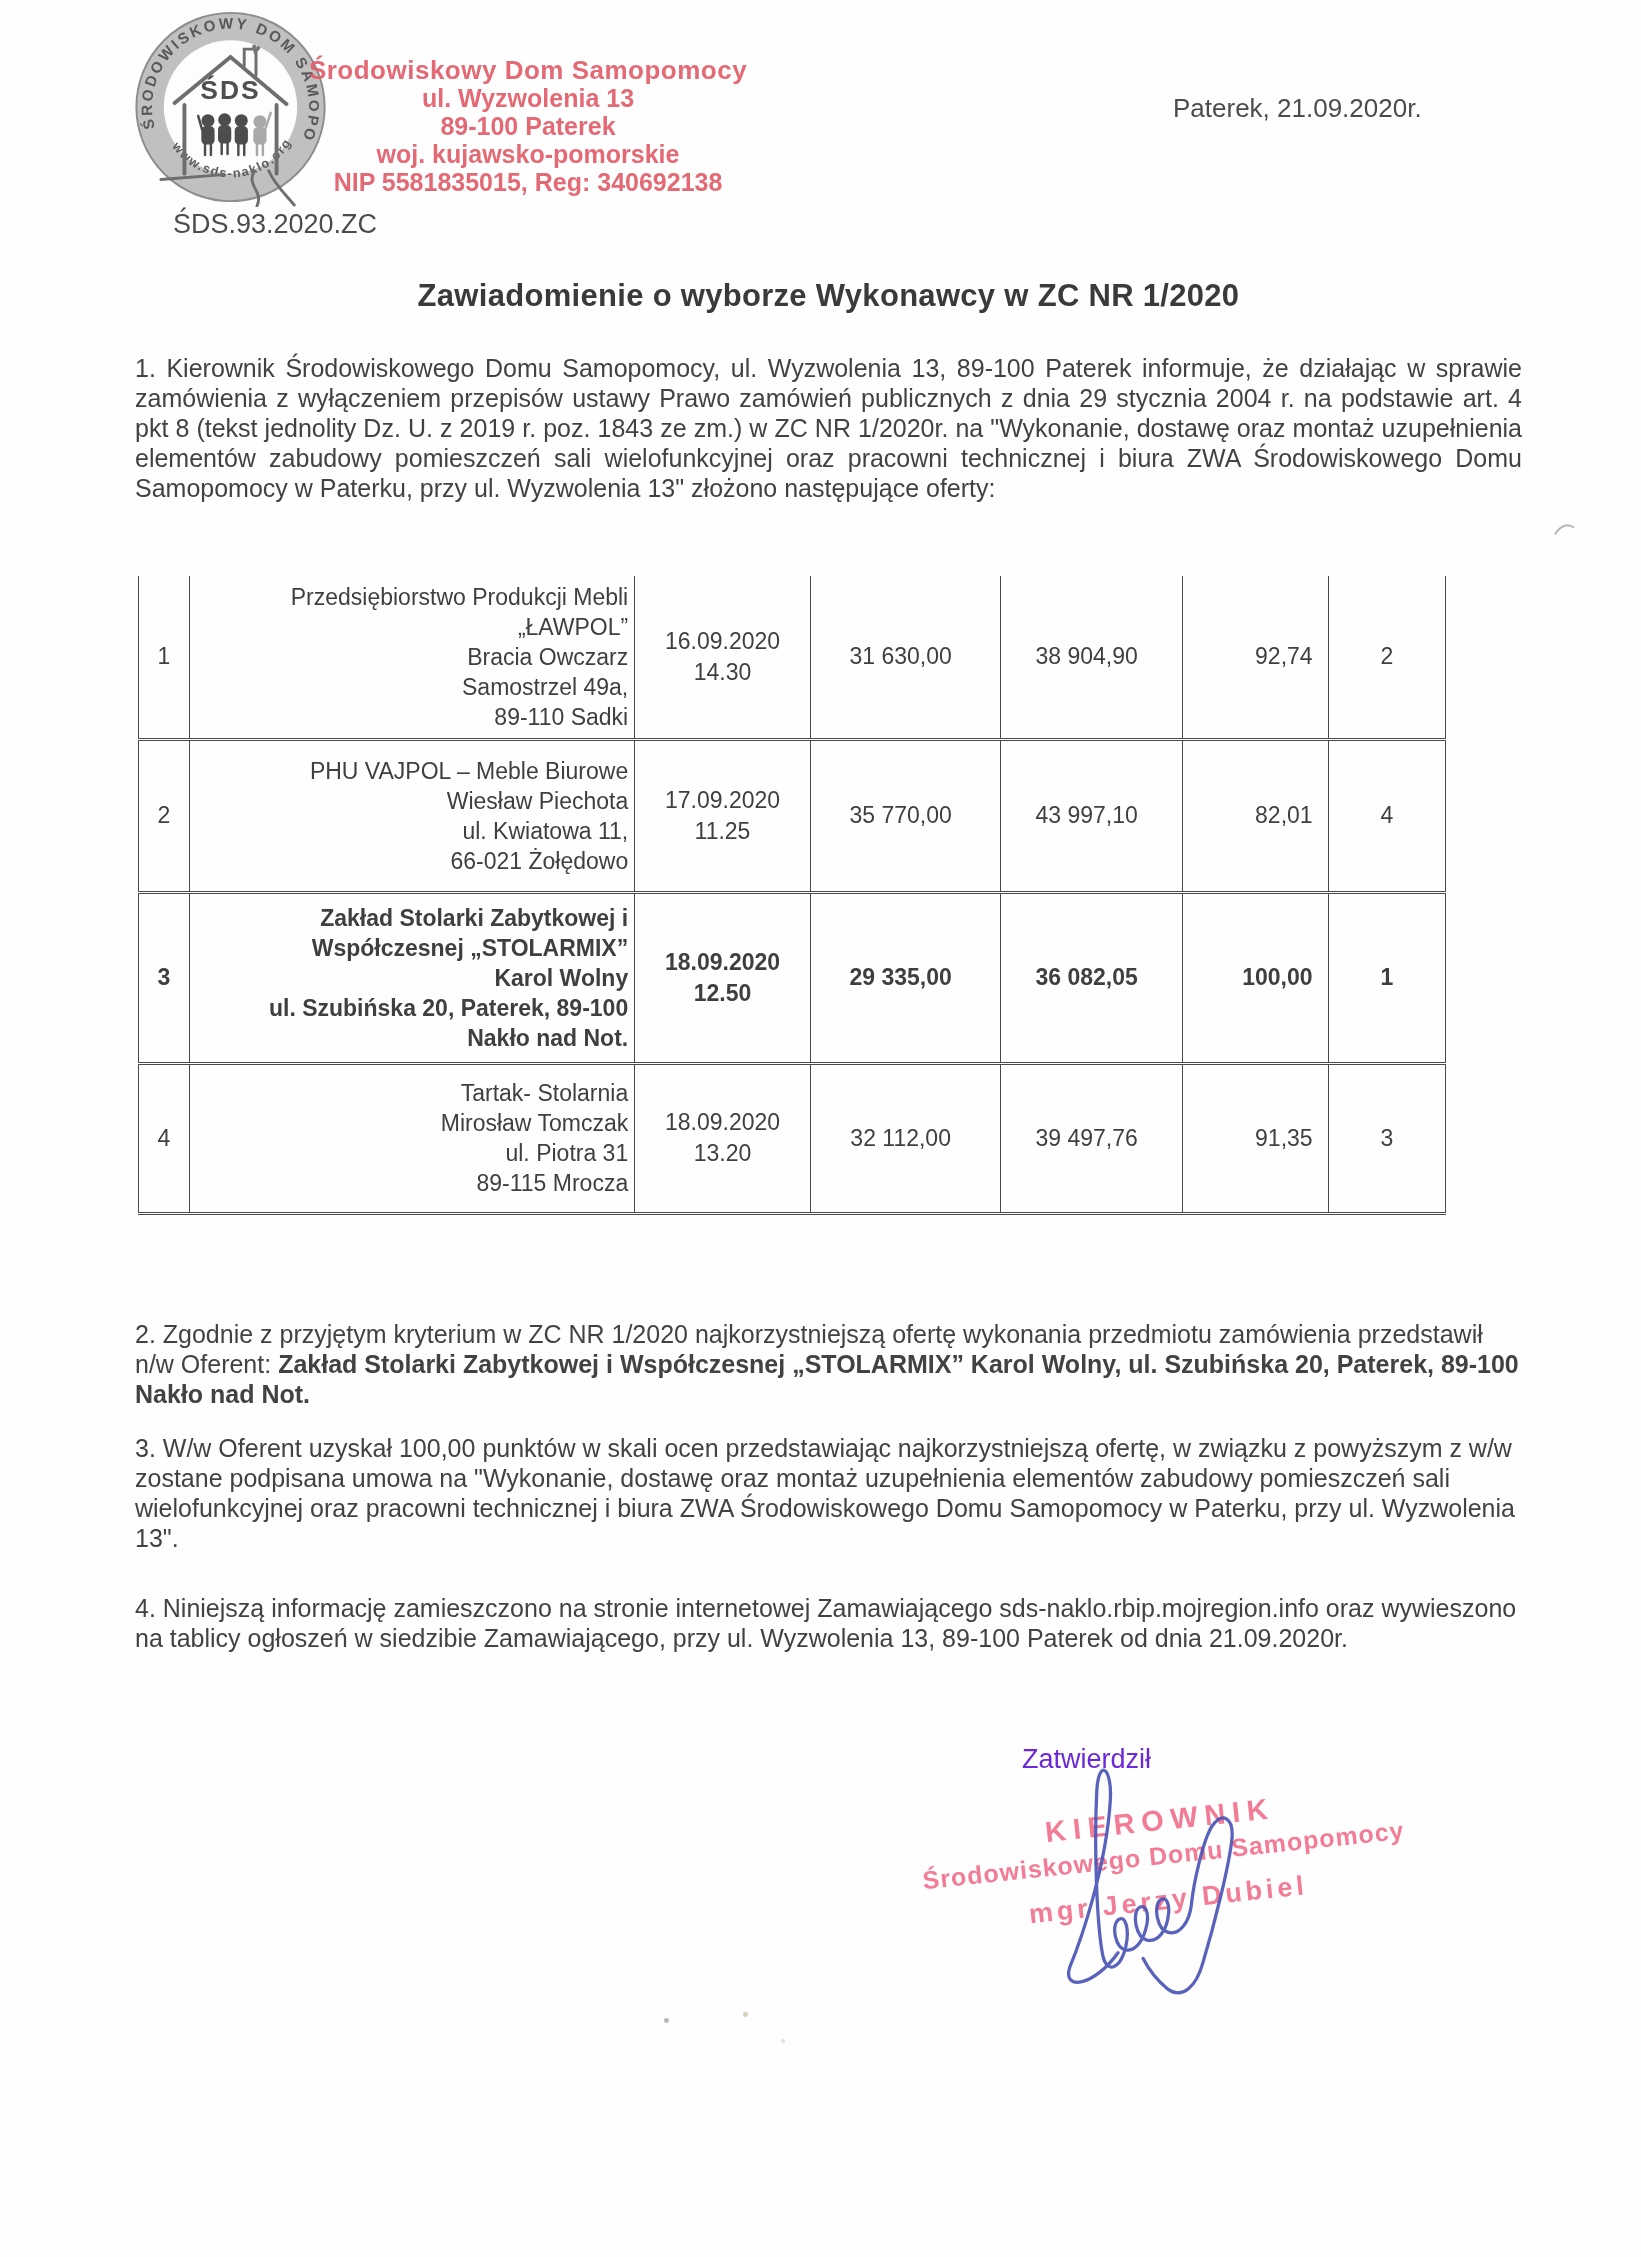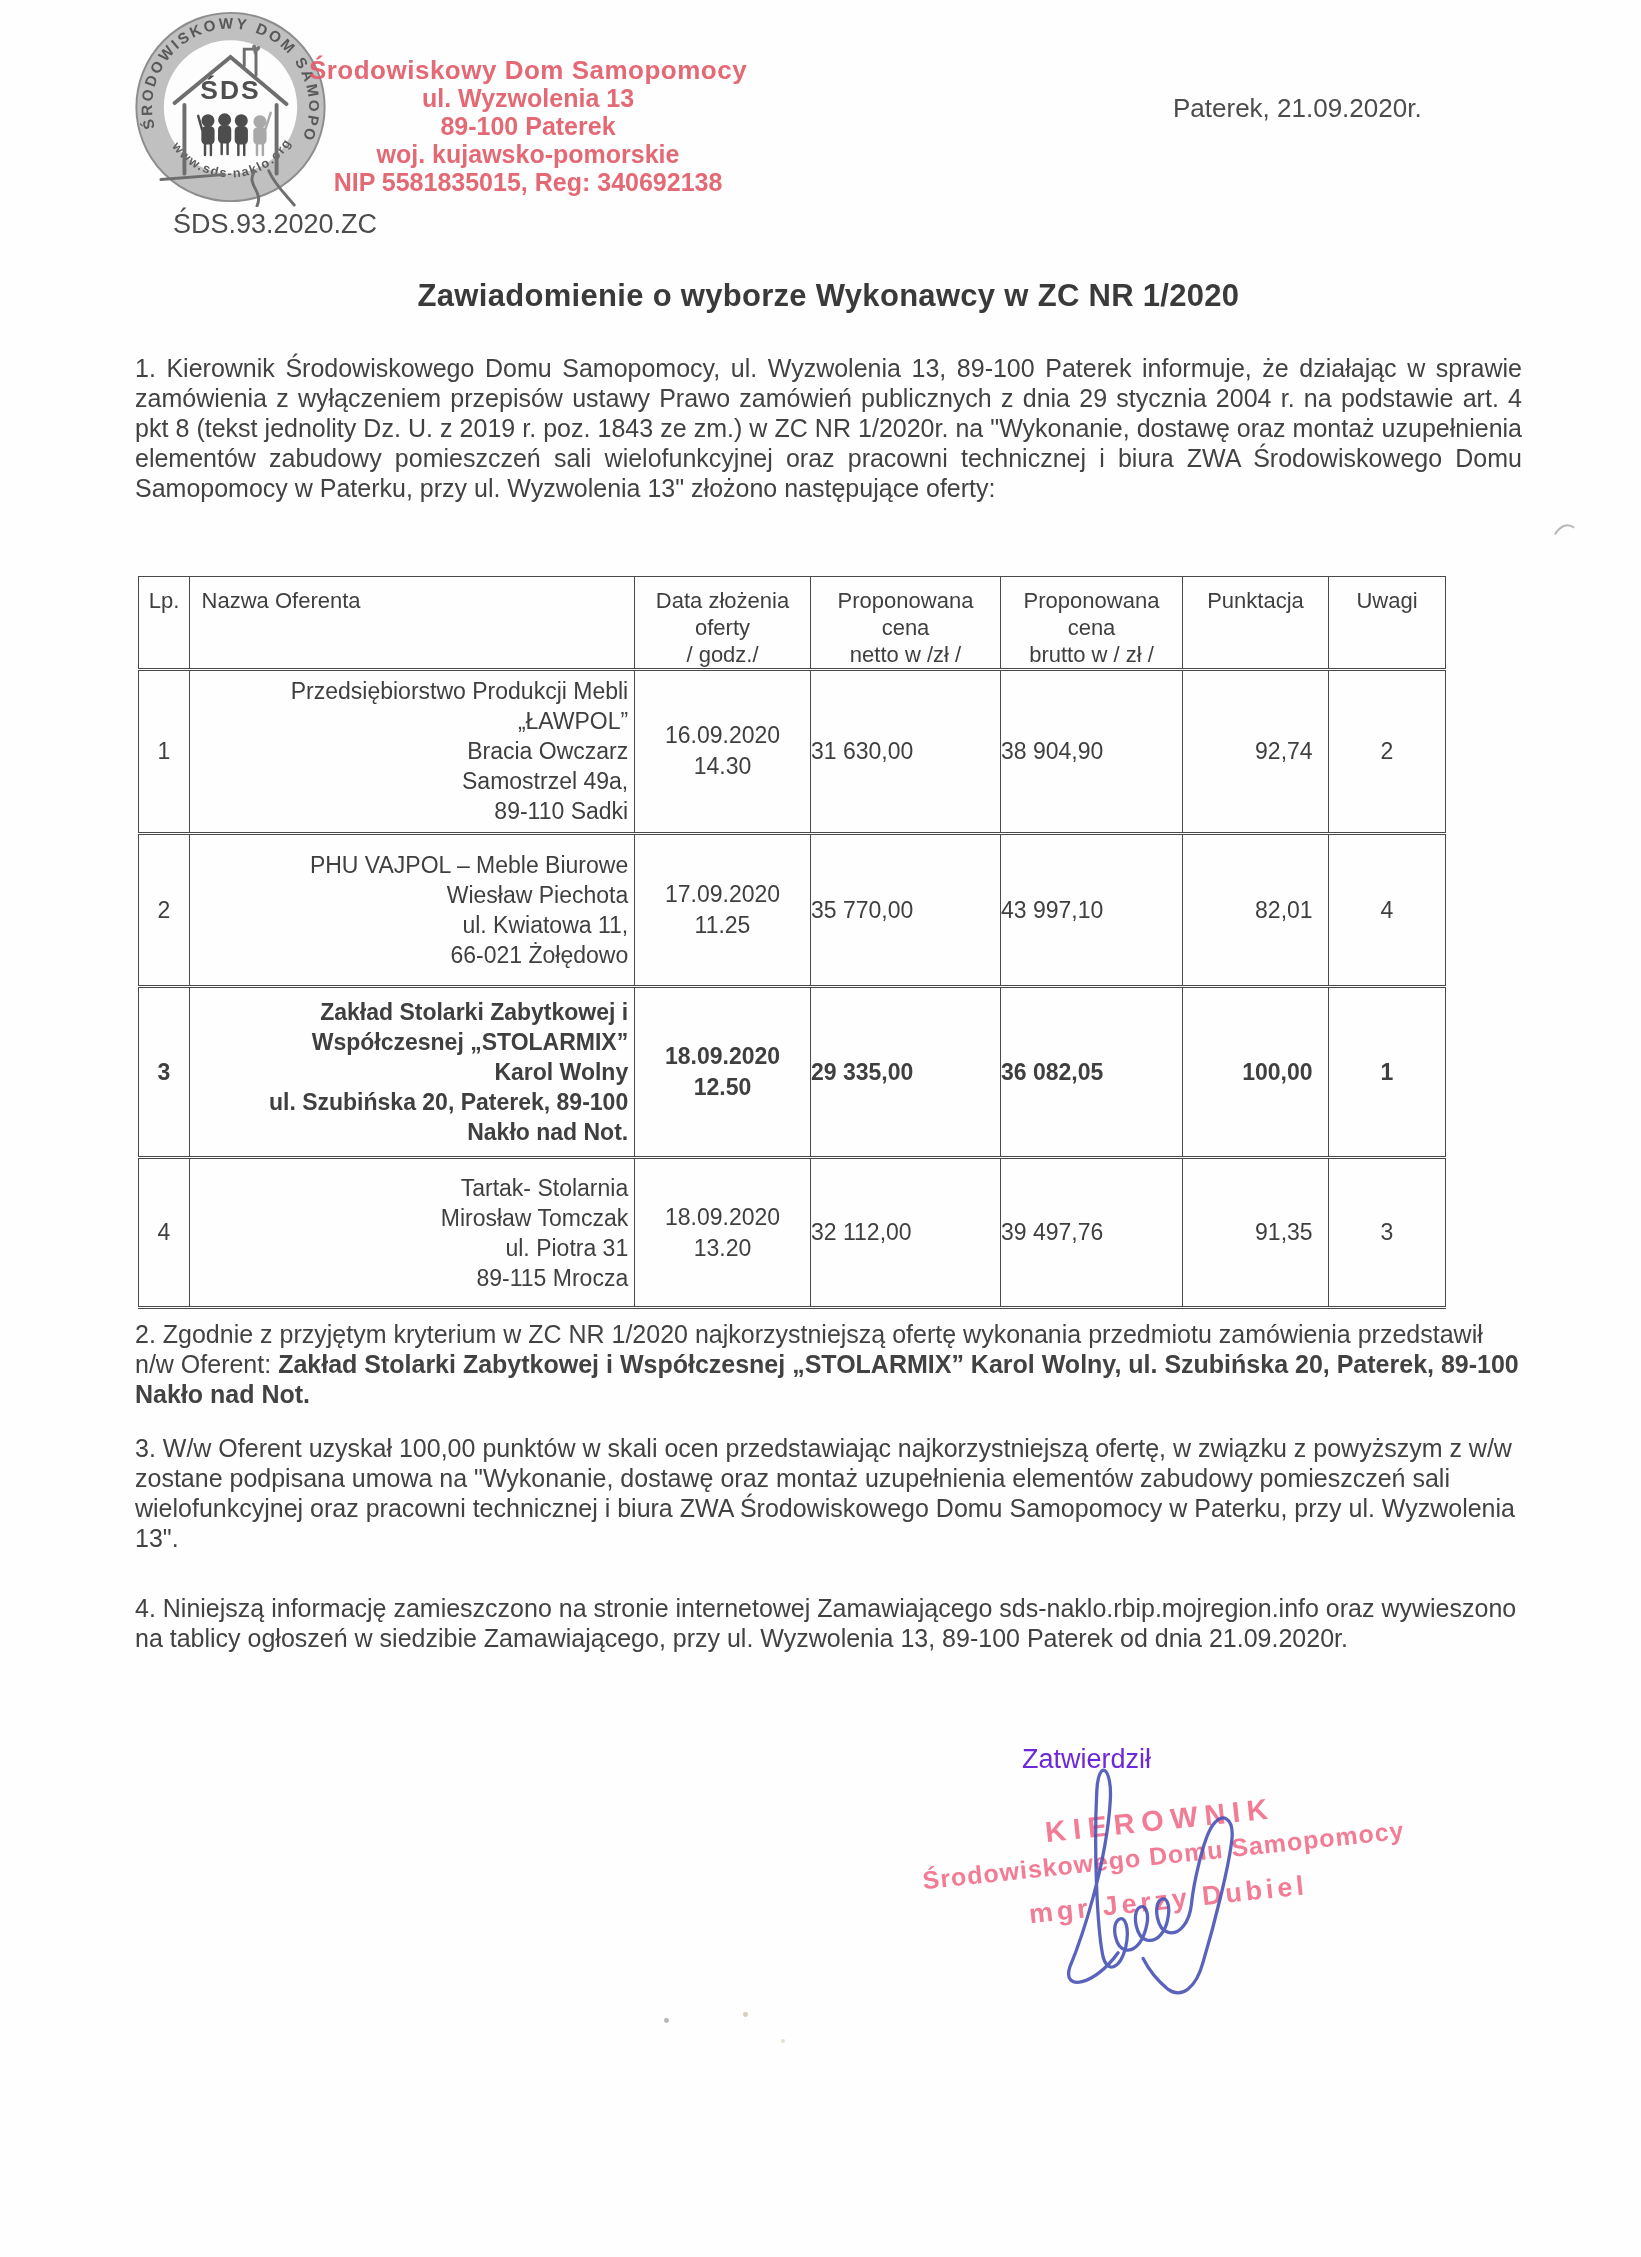--- a/index.html
+++ b/index.html
@@ -44,21 +44,21 @@
   .offers-table th.h-name { text-align:left; padding-left:11.6px; }
   .offers-table th.h-lp   { text-align:center; }
   .pre { white-space:pre-line; }
   .row-h1 { height:162px; } .row-h2 { height:153px; }
   .row-h3 { height:171px; } .row-h4 { height:150px; }
   .head-h { height:85px; }
   td.c-lp    { text-align:center; vertical-align:middle; }
   td.c-name  { text-align:right; vertical-align:middle; padding:5.8px 5.8px 5.8px 13.5px; line-height:30px; }
   td.c-date  { text-align:center; vertical-align:middle; line-height:31px; }
   td.c-date .time { display:block; }
-  td.c-num   { text-align:left; vertical-align:middle; padding-right:9.7px; }
+  td.c-num   { text-align:center; vertical-align:middle; padding-right:9.7px; }
   td.c-points{ text-align:right; vertical-align:middle; padding-right:15.4px; }
   td.c-notes { text-align:center; vertical-align:middle; }
   tr.highlight { font-weight:bold; }
   
   .approved { position:absolute; left:1022px; top:1744px; font-size:27px; color:#6d28d9; }
   .sig-stamp {
     position:absolute; left:908px; top:1804px; width:512px; text-align:center;
     color:#f0607e; font-weight:bold; transform:rotate(-6deg); opacity:.82;
   }
   .sig-stamp .s1 { font-size:29px; letter-spacing:6.8px; }
@@ -142,35 +142,20 @@
     <colgroup>
       <col style="width:51px">
         <col style="width:445px">
         <col style="width:176px">
       <col style="width:190px">
         <col style="width:182px">
         <col style="width:146px">
         <col style="width:117px">
     </colgroup>
     <tbody>
-        <tr class="head-h">
-      <th class="h-lp">Lp.</th>
-      <th class="h-name">Nazwa Oferenta</th>
-      <th class="pre">Data złożenia
-oferty
-/ godz./</th>
-      <th class="pre">Proponowana
-cena
-netto w /zł /</th>
-      <th class="pre">Proponowana
-cena
-brutto w / zł /</th>
-      <th>Punktacja</th>
-      <th>Uwagi</th>
-    </tr>
     <tr class="row-h1">
       <td class="c-lp">1</td>
       <td class="c-name pre">Przedsiębiorstwo Produkcji Mebli
 „ŁAWPOL”
 Bracia Owczarz
 Samostrzel 49a,
 89-110 Sadki</td>
       <td class="c-date"><span>16.09.2020</span><span class="time">14.30</span></td>
       <td class="c-num">31 630,00</td>
       <td class="c-num">38 904,90</td>

